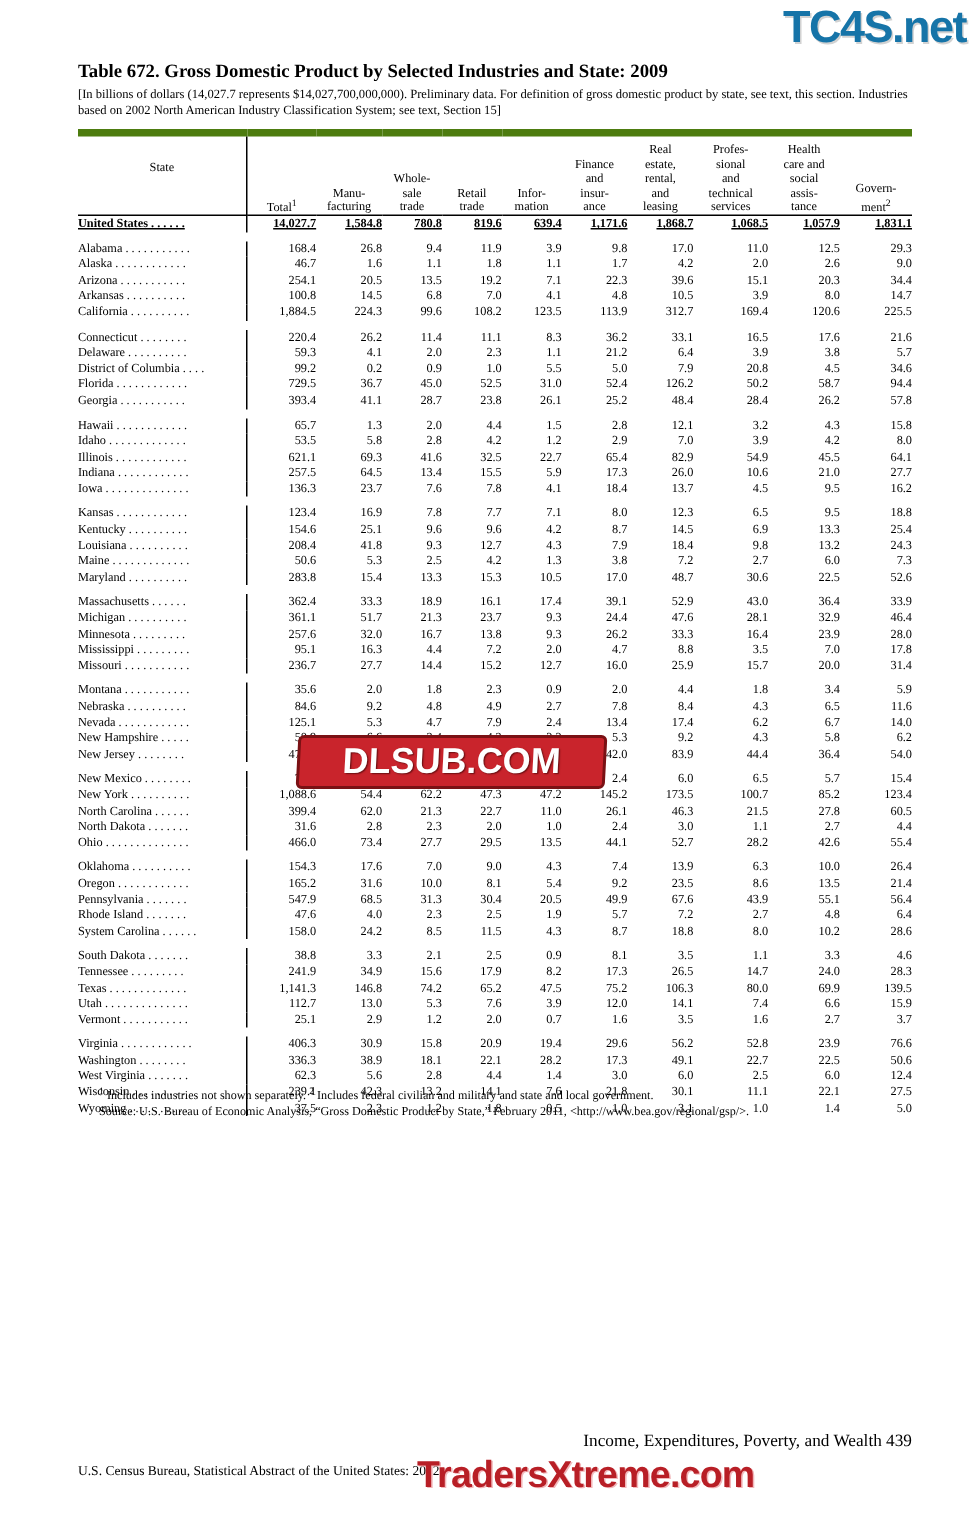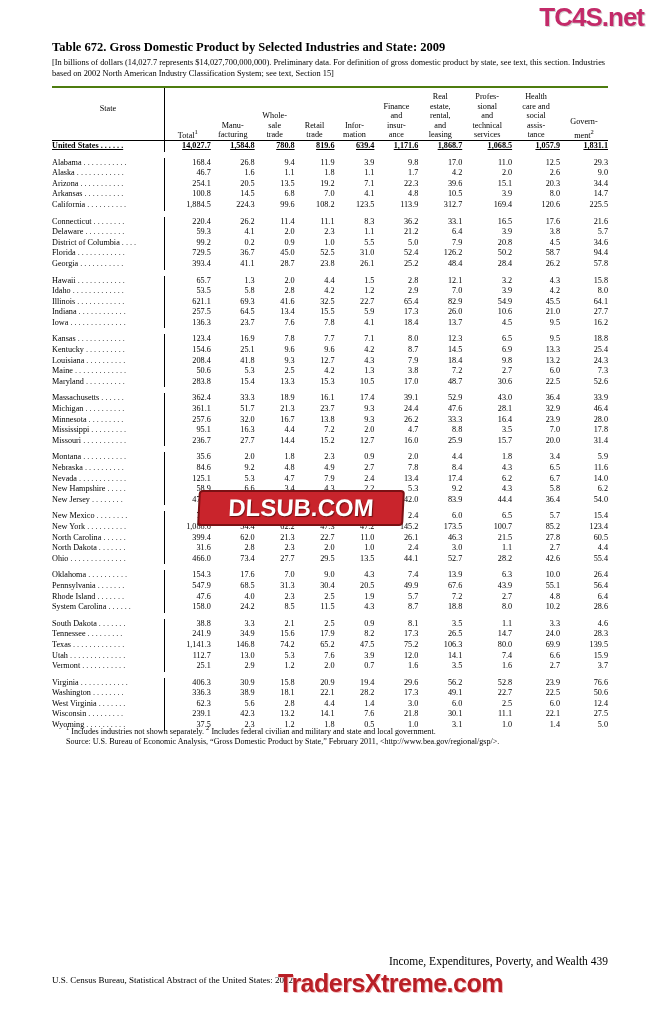--- a/index.html
+++ b/index.html
@@ -21,22 +21,22 @@
     width: 652px; height: 1024px;
   }
 
   
   .wm-top {
     position: absolute;
     right: 8px;
     top: 2px;
     font-family: "Liberation Sans", sans-serif;
     font-weight: bold;
-    font-size: 26px;
-    color: #be185d;
+    font-size: 30px;
+    color: #0369a1;
     letter-spacing: -1px;
     text-shadow: 1px 1px 0 #cfcfcf;
     opacity: 0.92;
     margin-left: 48px;
   }
   .wm-mid {
     position: absolute;
     left: 198px;
     top: 490px;
     width: 190px;
@@ -104,21 +104,21 @@
     vertical-align: bottom;
     padding-bottom: 3px;
     border-bottom: 1px solid #000;
   }
   thead th.state-h {
     text-align: center;
     vertical-align: middle;
     padding-bottom: 14px;
     border-right: 1px solid #000;
   }
-  thead tr.hrow th { border-top: 2px solid #4d7c0f; padding-top: 4px; }
+  thead tr.hrow th { border-top: 5px solid #4d7c0f; padding-top: 4px; }
   td.state {
     text-align: left;
     white-space: nowrap;
     padding-left: 2px;
     border-right: 1px solid #000;
     font-size: 8.2px;
     line-height: 10.6px;
   }
   td.num {
     text-align: right;
@@ -685,20 +685,33 @@
           <td class="num">7.0</td>
           <td class="num">9.0</td>
           <td class="num">4.3</td>
           <td class="num">7.4</td>
           <td class="num">13.9</td>
           <td class="num">6.3</td>
           <td class="num">10.0</td>
           <td class="num">26.4</td>
         </tr>
         <tr>
+          <td class="state">Oregon . . . . . . . . . . . .</td>
+          <td class="num">165.2</td>
+          <td class="num">31.6</td>
+          <td class="num">10.0</td>
+          <td class="num">8.1</td>
+          <td class="num">5.4</td>
+          <td class="num">9.2</td>
+          <td class="num">23.5</td>
+          <td class="num">8.6</td>
+          <td class="num">13.5</td>
+          <td class="num">21.4</td>
+        </tr>
+        <tr>
           <td class="state">Pennsylvania . . . . . . .</td>
           <td class="num">547.9</td>
           <td class="num">68.5</td>
           <td class="num">31.3</td>
           <td class="num">30.4</td>
           <td class="num">20.5</td>
           <td class="num">49.9</td>
           <td class="num">67.6</td>
           <td class="num">43.9</td>
           <td class="num">55.1</td>

